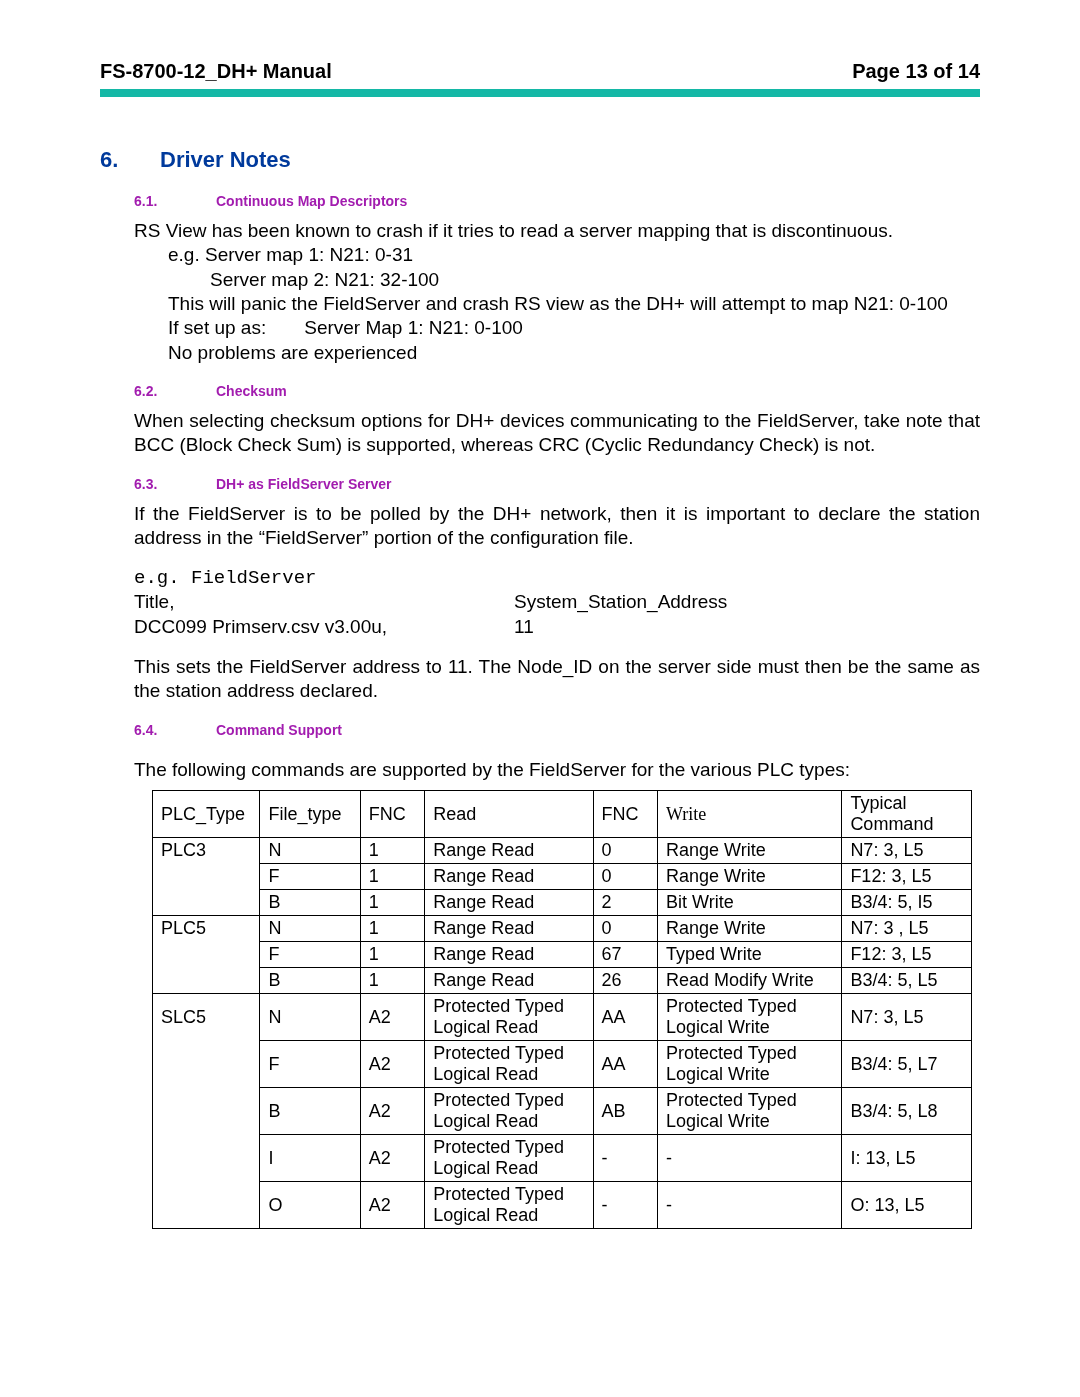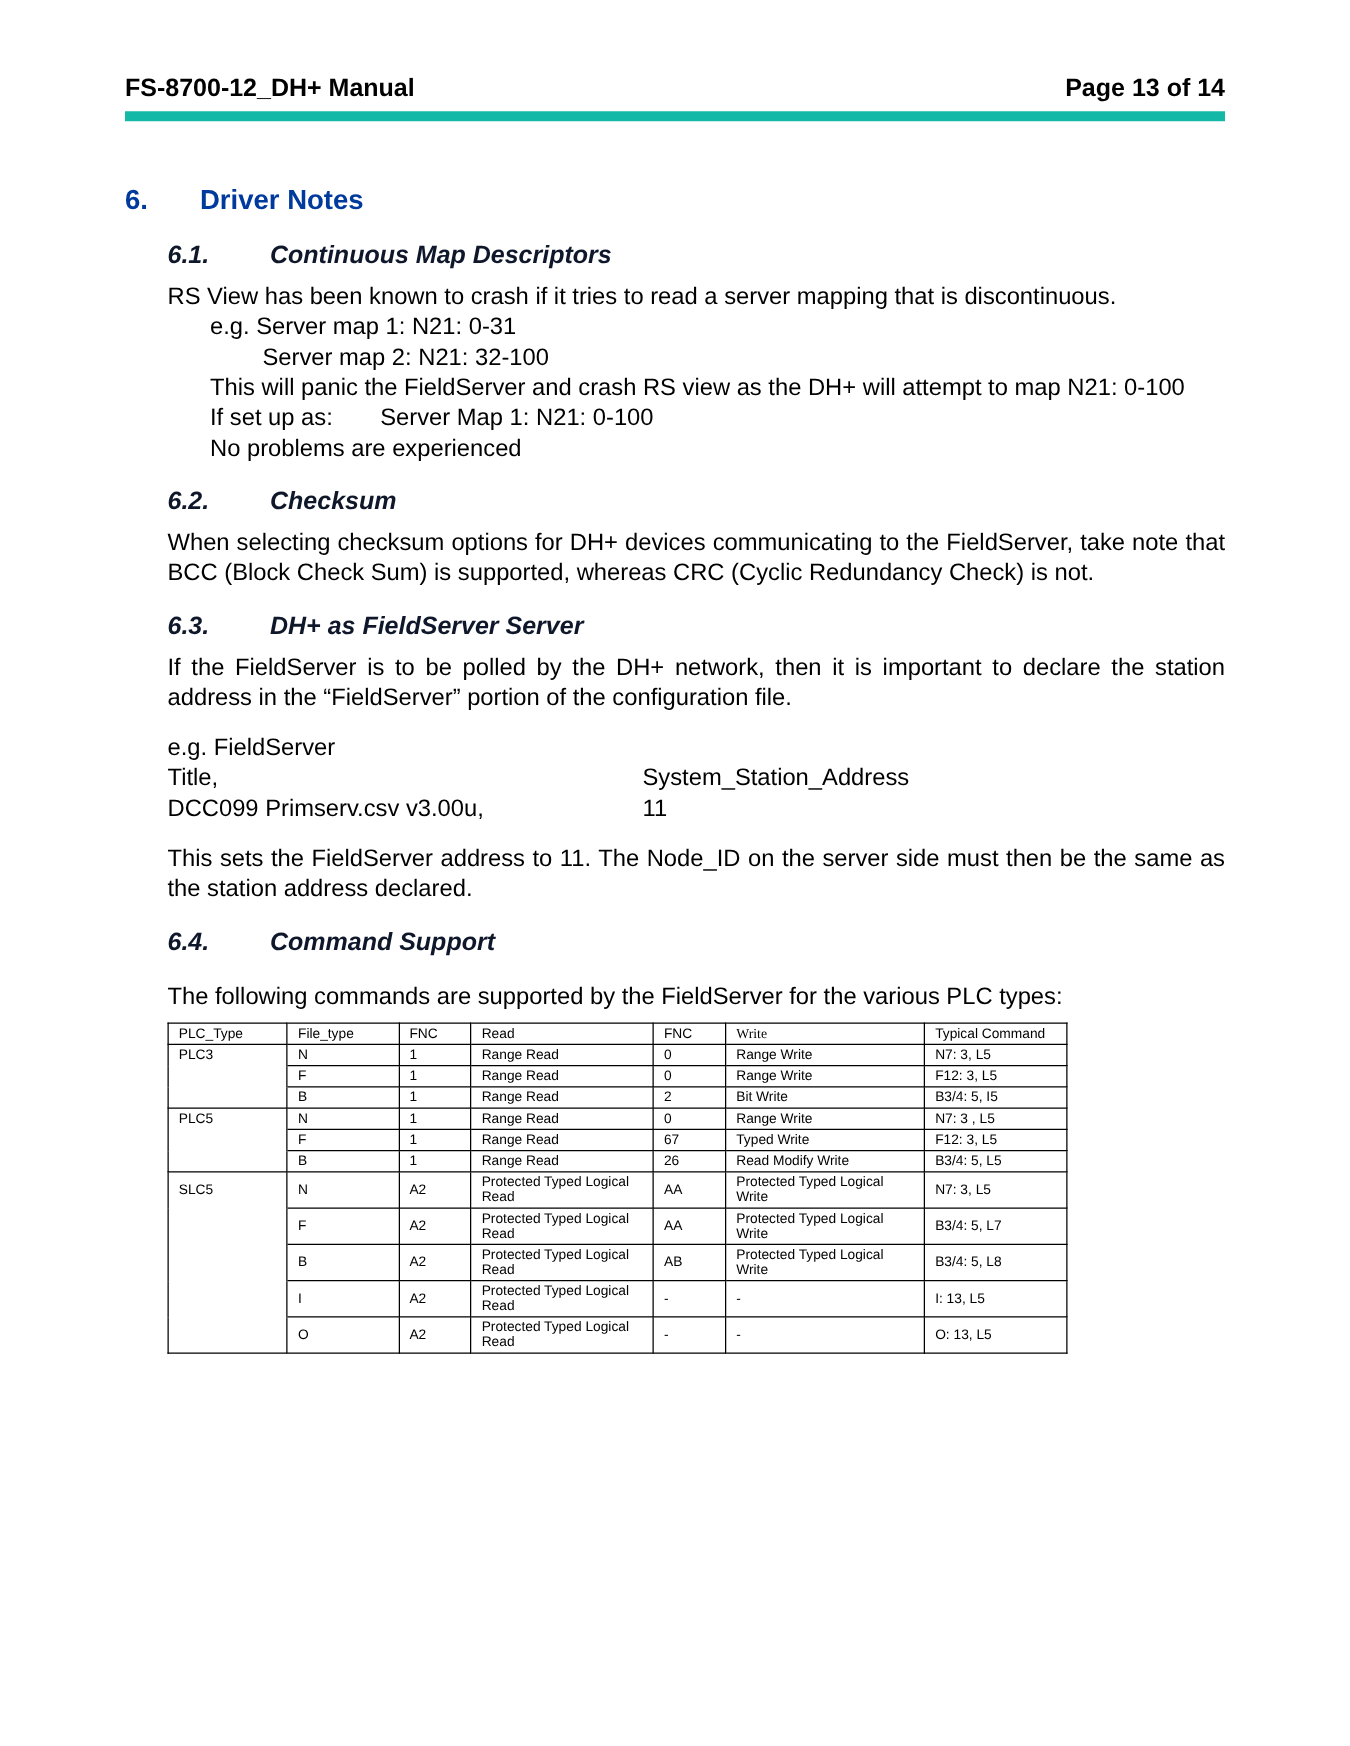--- a/index.html
+++ b/index.html
@@ -24,52 +24,51 @@
   .h1 {
     font-size: 22px;
     font-weight: bold;
     color: #003a9c;
     margin-top: 50px;
     margin-bottom: 20px;
     display: flex;
   }
   .h1 .num { width: 60px; }
   .h2 {
-    font-size: 20px;
+    font-size: 14px;
     font-weight: bold;
-    color: #0f172a;
+    color: #a21caf;
     margin-top: 18px;
     margin-bottom: 10px;
     display: flex;
     padding-left: 34px;
-    font-style: italic;
   }
   .h2 .num { width: 82px; }
   .body-text {
     font-size: 19px;
     line-height: 1.28;
     padding-left: 34px;
   }
   .indent1 { padding-left: 68px; }
   .indent2 { padding-left: 110px; }
   .justify { text-align: justify; }
   .two-col {
     display: flex;
     padding-left: 34px;
     font-size: 19px;
     line-height: 1.28;
   }
   .two-col .col1 { width: 380px; }
   .two-col .col2 { flex: 1; }
   table.cmd {
     border-collapse: collapse;
-    font-size: 11px;
-    margin-left: 34px;
+    font-size: 18px;
+    margin-left: 52px;
     margin-top: 8px;
-    width: 720px;
+    width: 820px;
   }
   table.cmd th, table.cmd td {
     border: 1px solid #000;
     padding: 2px 8px;
     text-align: left;
     vertical-align: middle;
     font-weight: normal;
   }
   table.cmd th { font-weight: normal; }
   .nb-top    { border-top-color: transparent !important; }
@@ -113,21 +112,21 @@
     <span>Checksum</span>
   </div>
   <div class="body-text justify" style="margin-top:6px;">When selecting checksum options for DH+ devices communicating to the FieldServer, take note that BCC (Block Check Sum) is supported, whereas CRC (Cyclic Redundancy Check) is not.</div>
 
   <div class="h2">
     <span class="num">6.3.</span>
     <span>DH+ as FieldServer Server</span>
   </div>
   <div class="body-text justify" style="margin-top:6px;">If the FieldServer is to be polled by the DH+ network, then it is important to declare the station address in the “FieldServer” portion of the configuration file.</div>
 
-  <div class="body-text" style="margin-top:16px;">e.g.  FieldServer</div>
+  <div class="body-text" style="margin-top:16px;font-family:Liberation Mono, monospace;">e.g.  FieldServer</div>
   <div class="two-col">
     <div class="col1">Title,</div>
     <div class="col2">System_Station_Address</div>
   </div>
   <div class="two-col">
     <div class="col1">DCC099 Primserv.csv  v3.00u,</div>
     <div class="col2">11</div>
   </div>
 
   <div class="body-text justify" style="margin-top:16px;">This sets the FieldServer address to 11.  The Node_ID on the server side must then be the same as the station address declared.</div>

